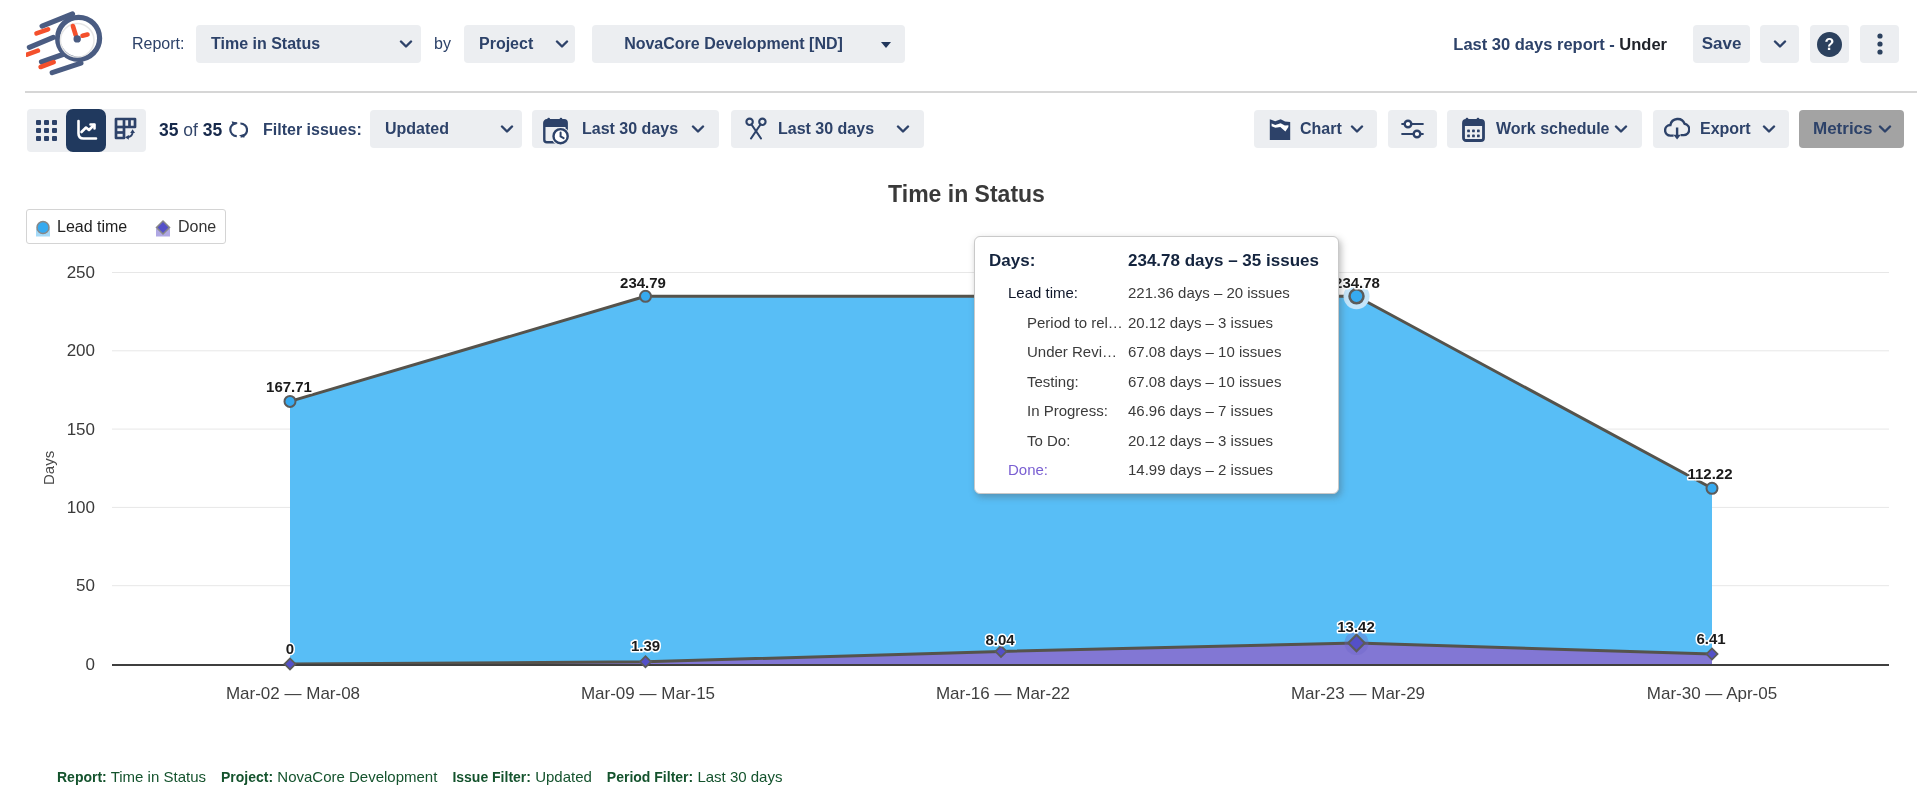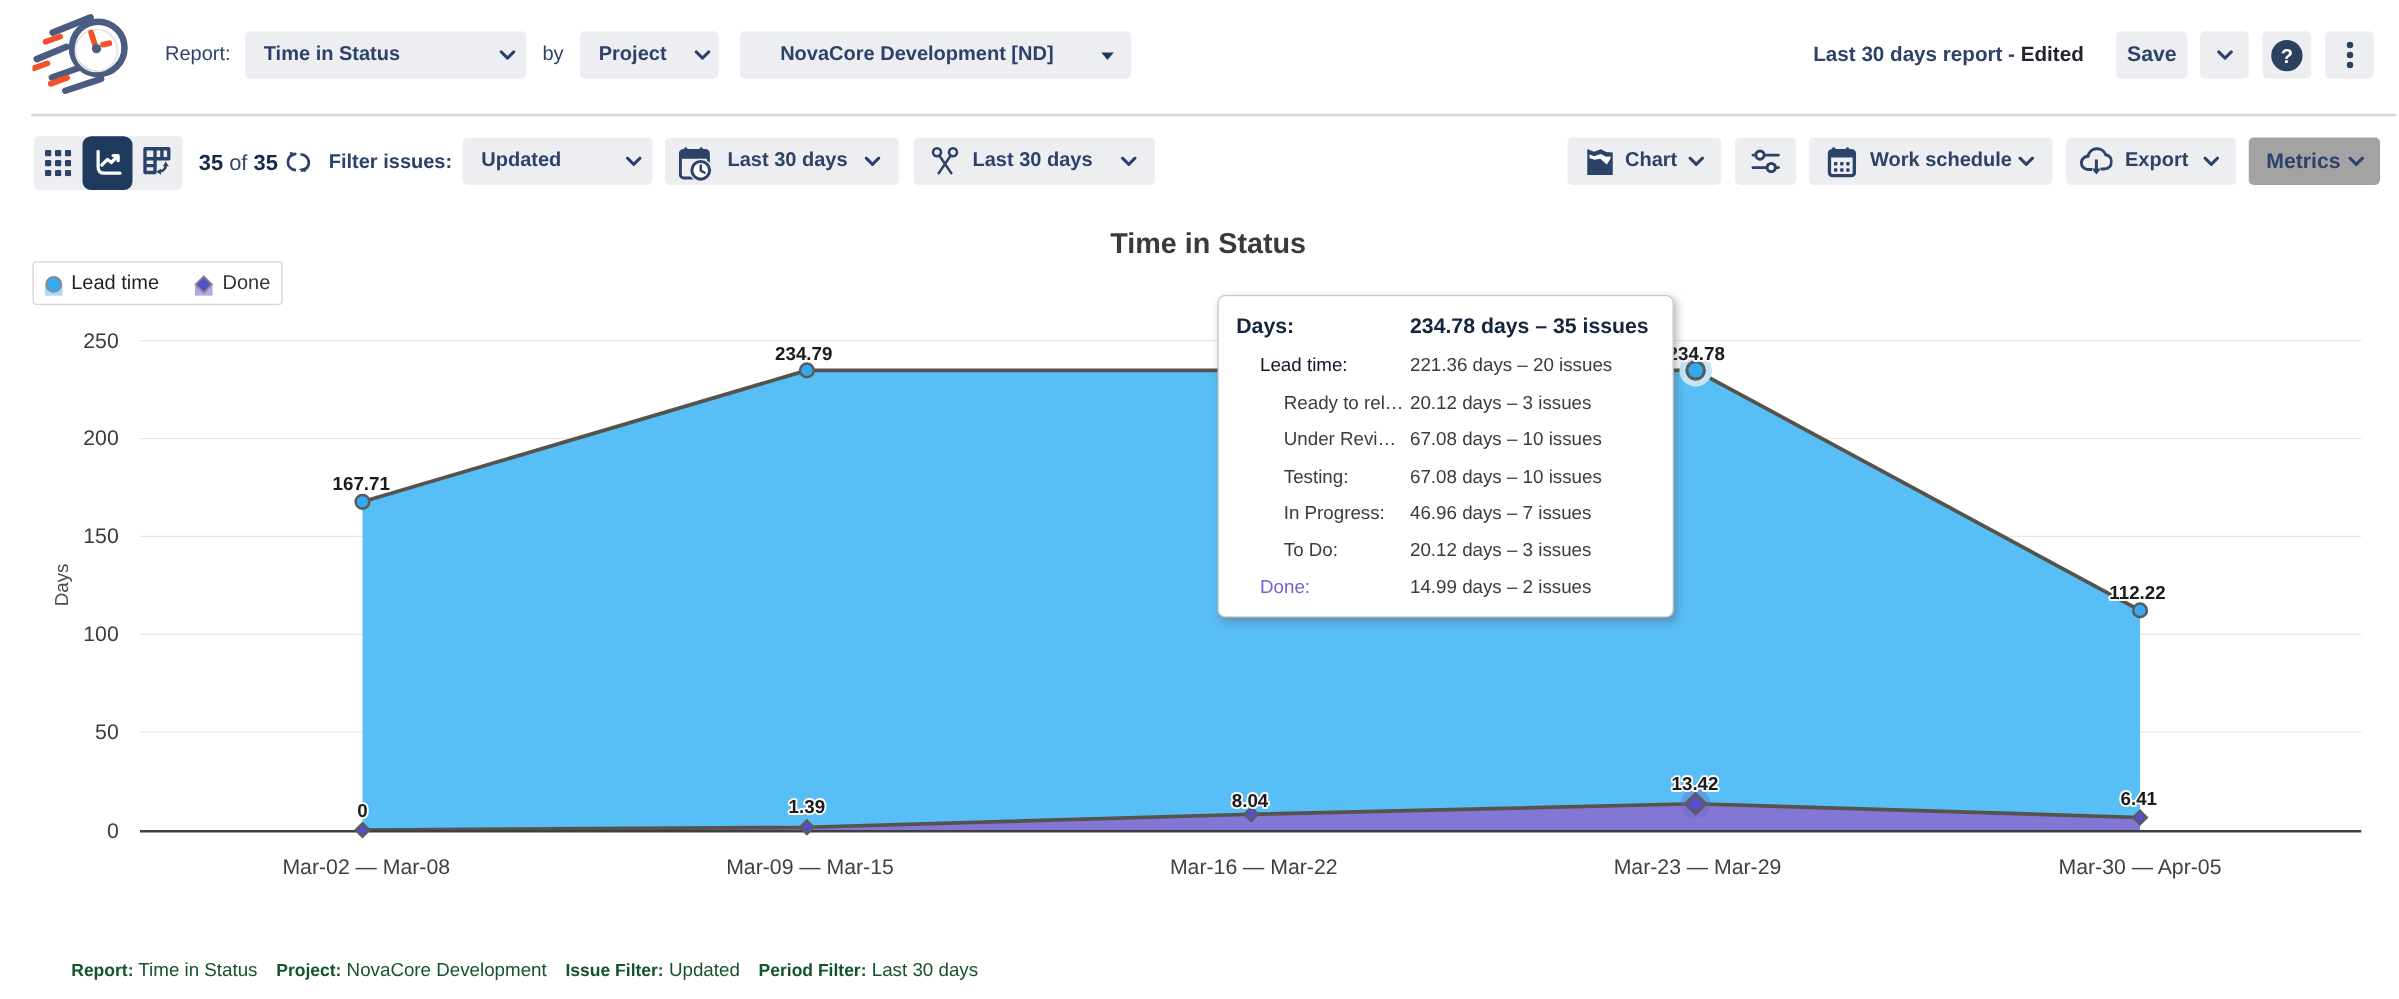--- a/index.html
+++ b/index.html
@@ -43,21 +43,21 @@
   <svg class="abs" style="right:6px;top:15px" width="14" height="9" viewBox="0 0 14 9">
       <path d="M2 1.5 L7 6.5 L12 1.5" stroke="#2d4269" stroke-width="2.4" fill="none" stroke-linecap="round" stroke-linejoin="round"></path>
     </svg>
 </div>
 <div class="btn" style="left:592px;top:25px;width:313px;justify-content:center;z-index:3">
   <span style="margin-right:30px">NovaCore Development [ND]</span>
   <svg class="abs" style="right:13px;top:16px" width="12" height="8" viewBox="0 0 12 8">
       <path d="M1 1 L11 1 L6 7 Z" fill="#22375c"></path>
     </svg>
 </div>
-<div class="abs" style="right:252px;top:35px;font-size:16.5px;white-space:nowrap;z-index:3"><span style="color:#2d4269;font-weight:bold">Last 30 days report - </span><span style="color:#20232a;font-weight:bold">Edited</span></div>
+<div class="abs" style="right:252px;top:35px;font-size:16.5px;white-space:nowrap;z-index:3"><span style="color:#2d4269;font-weight:bold">Last 30 days report - </span><span style="color:#20232a;font-weight:bold">Under</span></div>
 <div class="btn" style="left:1693px;top:25px;width:57px;justify-content:center;font-size:17px;z-index:3">Save</div>
 <div class="btn" style="left:1760px;top:25px;width:39px;justify-content:center;z-index:3">
   <svg width="14" height="9" viewBox="0 0 14 9">
       <path d="M2 1.5 L7 6.5 L12 1.5" stroke="#2d4269" stroke-width="2.4" fill="none" stroke-linecap="round" stroke-linejoin="round"></path>
     </svg>
 </div>
 <div class="btn" style="left:1810px;top:25px;width:39px;justify-content:center;z-index:3">
   <svg width="27" height="27" viewBox="0 0 27 27">
       <circle cx="13.5" cy="13.5" r="12.5" fill="#2c415e"></circle>
       <text x="13.5" y="19" text-anchor="middle" font-family="Liberation Sans,sans-serif" font-size="16" font-weight="bold" fill="#fff">?</text>
@@ -286,21 +286,21 @@
   </svg>
   <span class="abs" style="left:30px;top:8px;font-size:16px;font-weight:normal;color:#1f1f1f">Lead time</span>
   <span class="abs" style="left:151px;top:8px;font-size:16px;color:#333">Done</span>
 </div>
 
 <div class="abs" style="left:974px;top:236px;width:363px;height:256px;background:#fff;border:1px solid #c9c9c9;border-radius:6px;box-shadow:2px 3px 7px rgba(80,80,80,.4);z-index:5;font-size:15px;color:#3b3b3b">
   <div class="abs" style="left:14px;top:14px;font-size:17px;font-weight:bold;color:#14243e">Days:</div>
   <div class="abs" style="left:153px;top:14px;font-size:17px;font-weight:bold;color:#14243e">234.78 days – 35 issues</div>
   <div class="abs" style="left:33px;top:47px;color:#0f172a">Lead time:</div>
   <div class="abs" style="left:153px;top:47px">221.36 days – 20 issues</div>
-  <div class="abs" style="left:52px;top:77px">Ready to rel…</div>
+  <div class="abs" style="left:52px;top:77px">Period to rel…</div>
   <div class="abs" style="left:153px;top:77px">20.12 days – 3 issues</div>
   <div class="abs" style="left:52px;top:106px">Under Revi…</div>
   <div class="abs" style="left:153px;top:106px">67.08 days – 10 issues</div>
   <div class="abs" style="left:52px;top:136px">Testing:</div>
   <div class="abs" style="left:153px;top:136px">67.08 days – 10 issues</div>
   <div class="abs" style="left:52px;top:165px">In Progress:</div>
   <div class="abs" style="left:153px;top:165px">46.96 days – 7 issues</div>
   <div class="abs" style="left:52px;top:195px">To Do:</div>
   <div class="abs" style="left:153px;top:195px">20.12 days – 3 issues</div>
   <div class="abs" style="left:33px;top:224px;color:#7a5fd2">Done:</div>

